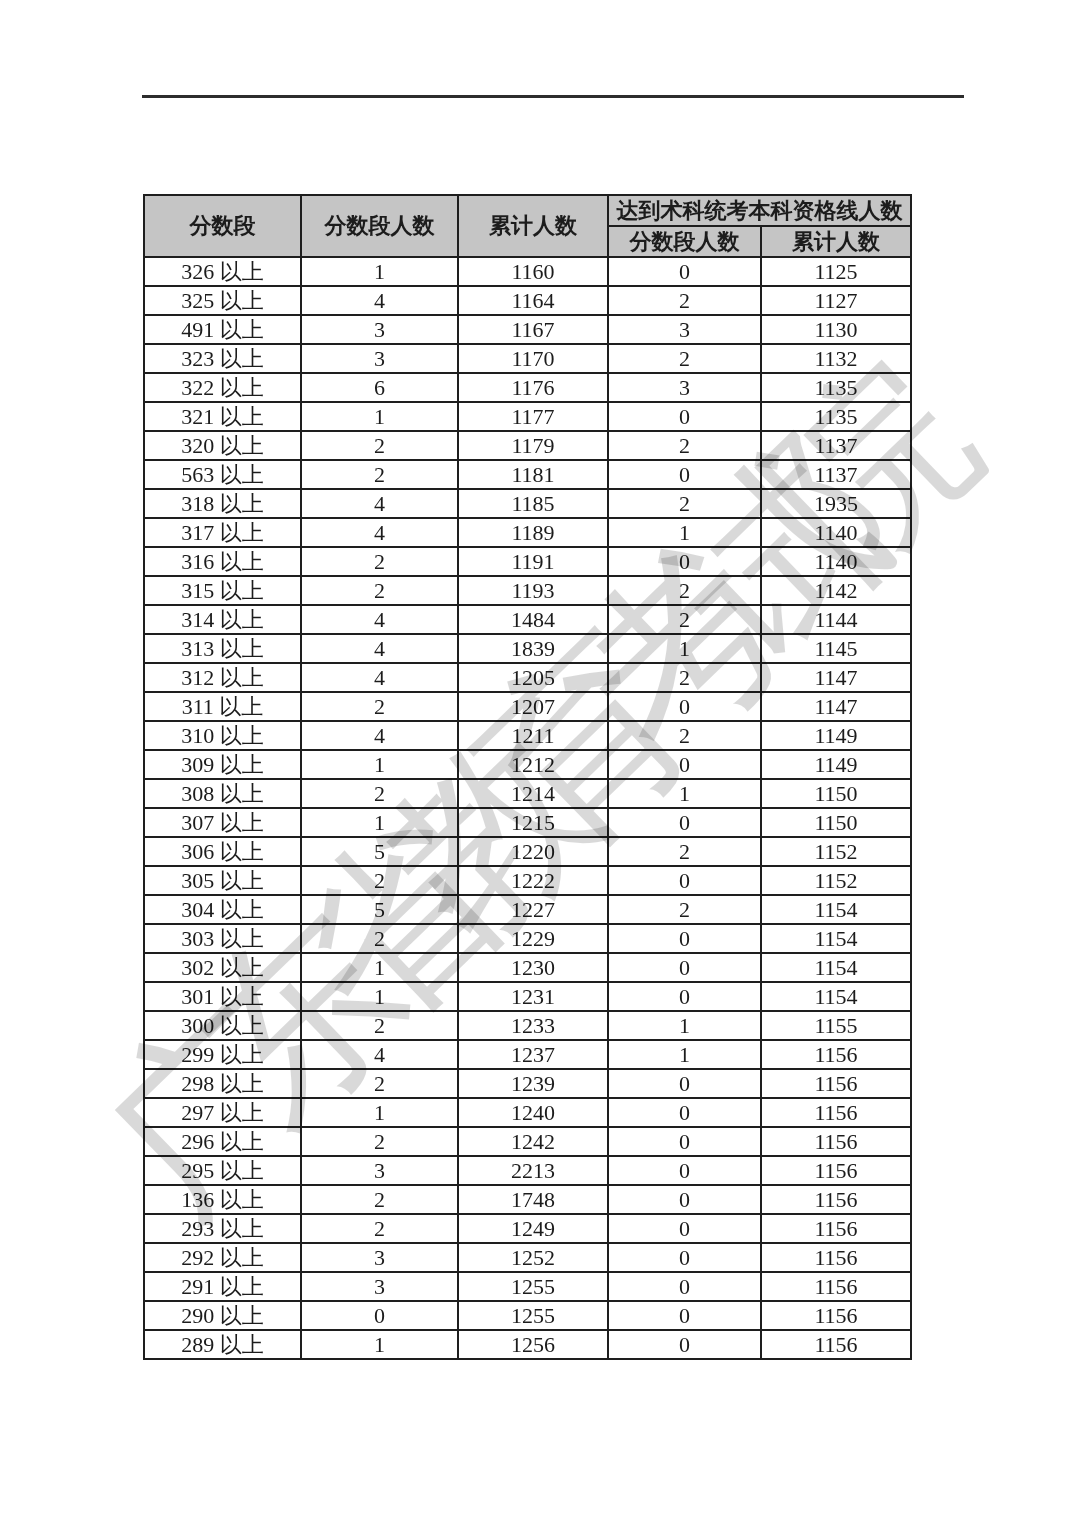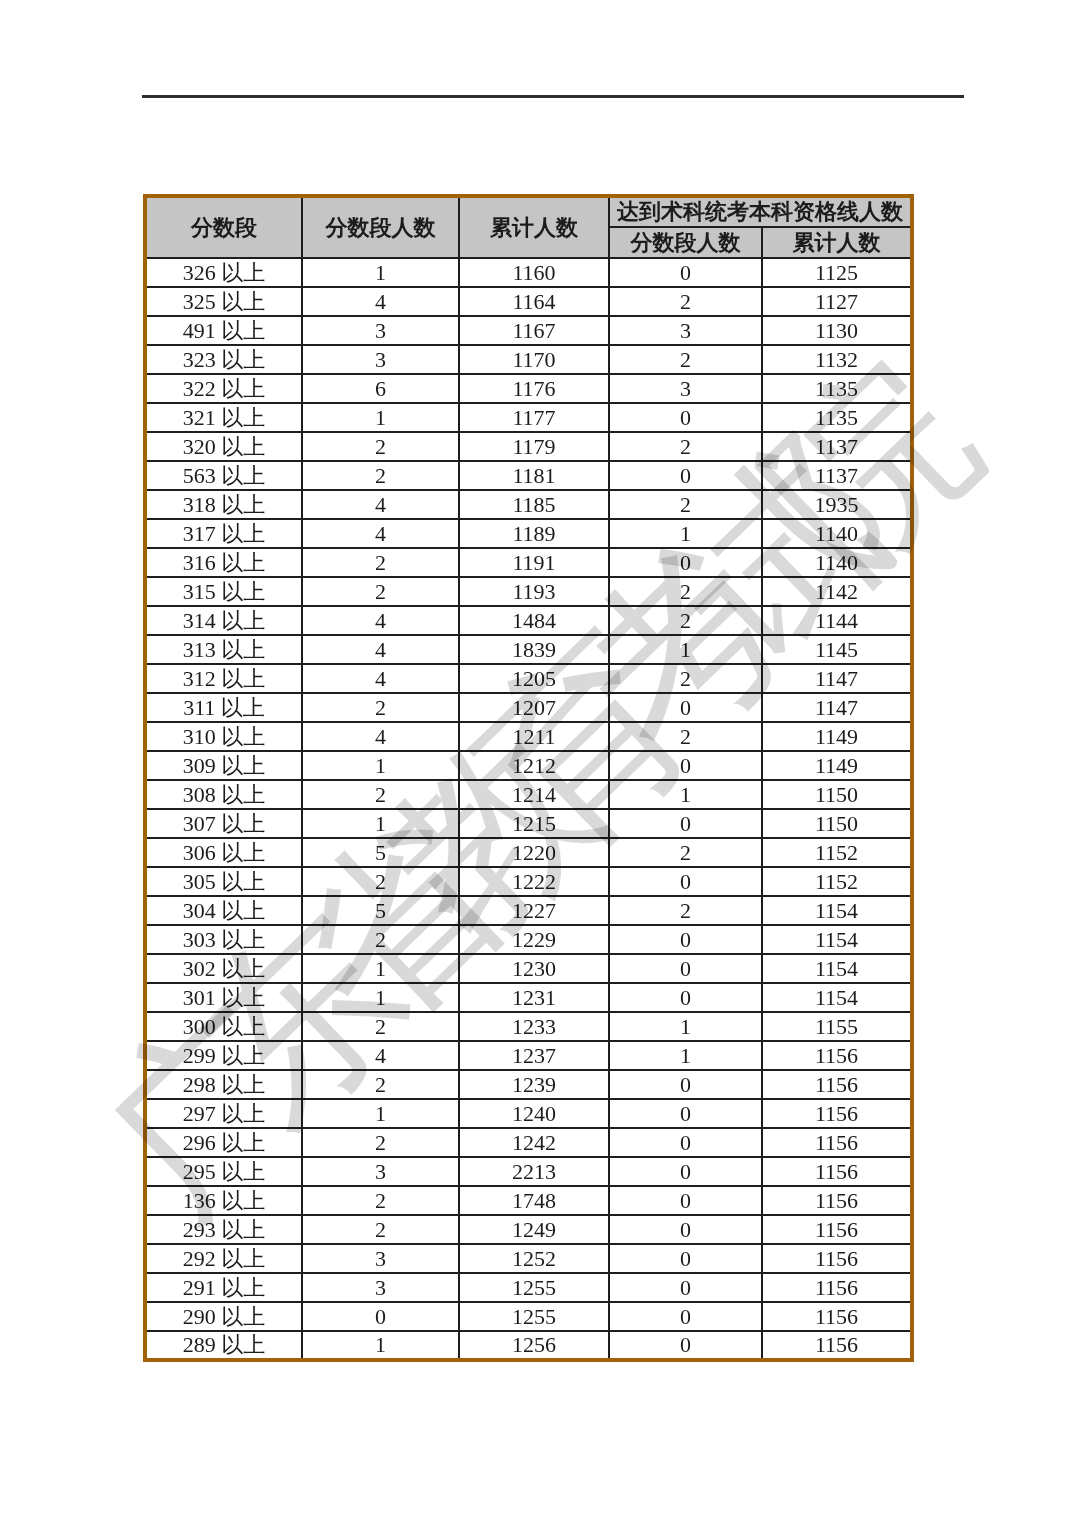--- a/index.html
+++ b/index.html
@@ -15,21 +15,21 @@
     left: 142px; top: 95px;
     width: 822px; height: 3px;
     background: #2d2d2d;
   }
   table.score-table {
     position: absolute;
     left: 143px; top: 194px;
     width: 767px;
     border-collapse: collapse;
     table-layout: fixed;
-    border: 4px solid #a16207;
+    border: 1px solid #a16207;
   }
   .score-table th, .score-table td {
     border: 2px solid #1e1e1e;
     text-align: center;
     vertical-align: middle;
     color: #1c1c1c;
     padding: 0;
     overflow: hidden;
     white-space: nowrap;
   }

